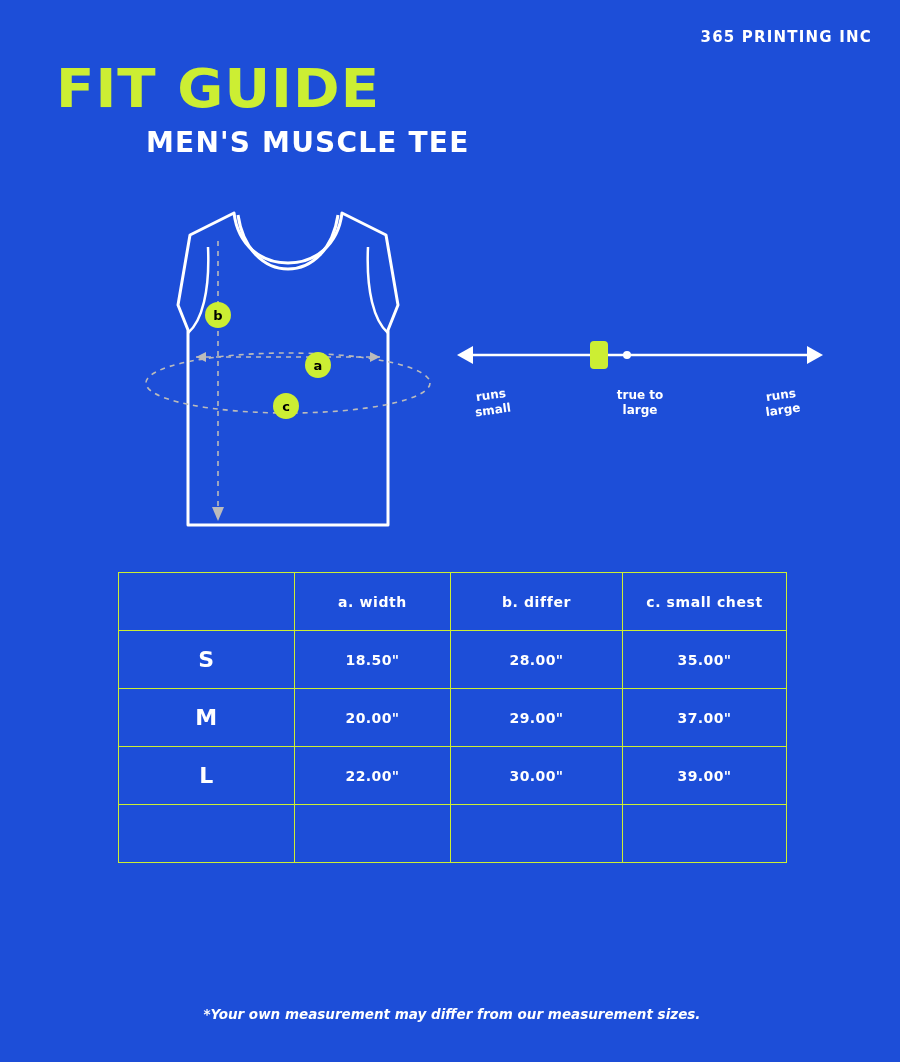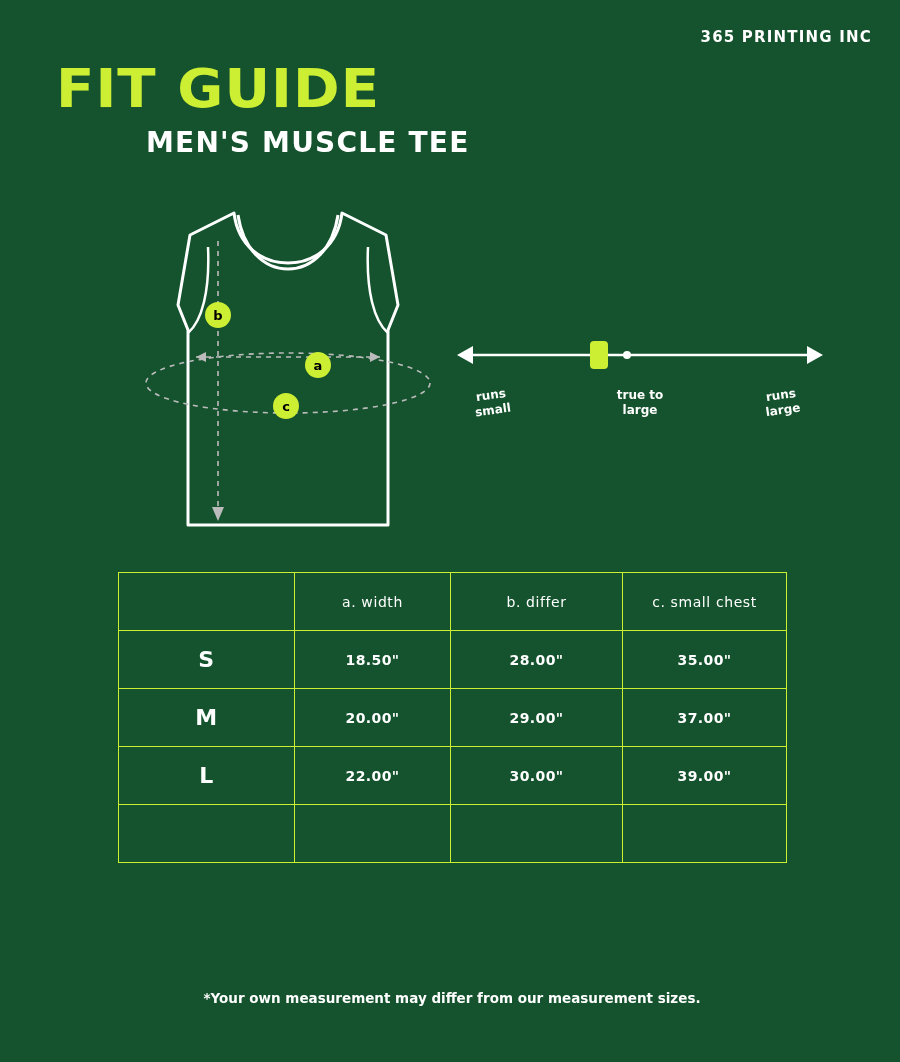--- a/index.html
+++ b/index.html
@@ -7,21 +7,21 @@
     width: 900px;
     height: 1062px;
     background: #000000;
     font-family: "DejaVu Sans", sans-serif;
     overflow: hidden;
   }
   .page {
     position: relative;
     width: 900px;
     height: 1062px;
-    background: #14532d;
+    background: #1d4ed8;
     color: #ffffff;
   }
 
   
   .brand {
     position: absolute;
     top: 28px;
     right: 28px;
     font-family: "DejaVu Sans", sans-serif;
     font-size: 15px;
@@ -130,43 +130,44 @@
     color: #ffffff;
     font-family: "DejaVu Sans", sans-serif;
   }
   table.sizes col.c0 { width: 176px; }
   table.sizes col.c1 { width: 156px; }
   table.sizes col.c2 { width: 172px; }
   table.sizes col.c3 { width: 164px; }
   .hdr-blank { }
   .hdr {
     font-size: 14px;
-    font-weight: normal;
+    font-weight: bold;
     letter-spacing: .6px;
   }
   .sz {
     font-size: 22px;
     font-weight: bold;
     letter-spacing: .5px;
   }
   .val {
     font-size: 14px;
     font-weight: bold;
     letter-spacing: .4px;
   }
   .footnote {
     position: absolute;
     left: 0;
-    top: 418px;
+    top: 434px;
     width: 668px;
     text-align: center;
     font-size: 13.5px;
     font-weight: bold;
     color: #ffffff;
     font-family: "DejaVu Sans", sans-serif;
+    font-style: italic;
   }
 </style>
 </head>
 <body>
 
 <div class="page">
 
   <div class="brand">365 PRINTING INC</div>
   <div class="title">FIT GUIDE</div>
   <div class="subtitle">MEN'S MUSCLE TEE</div>

